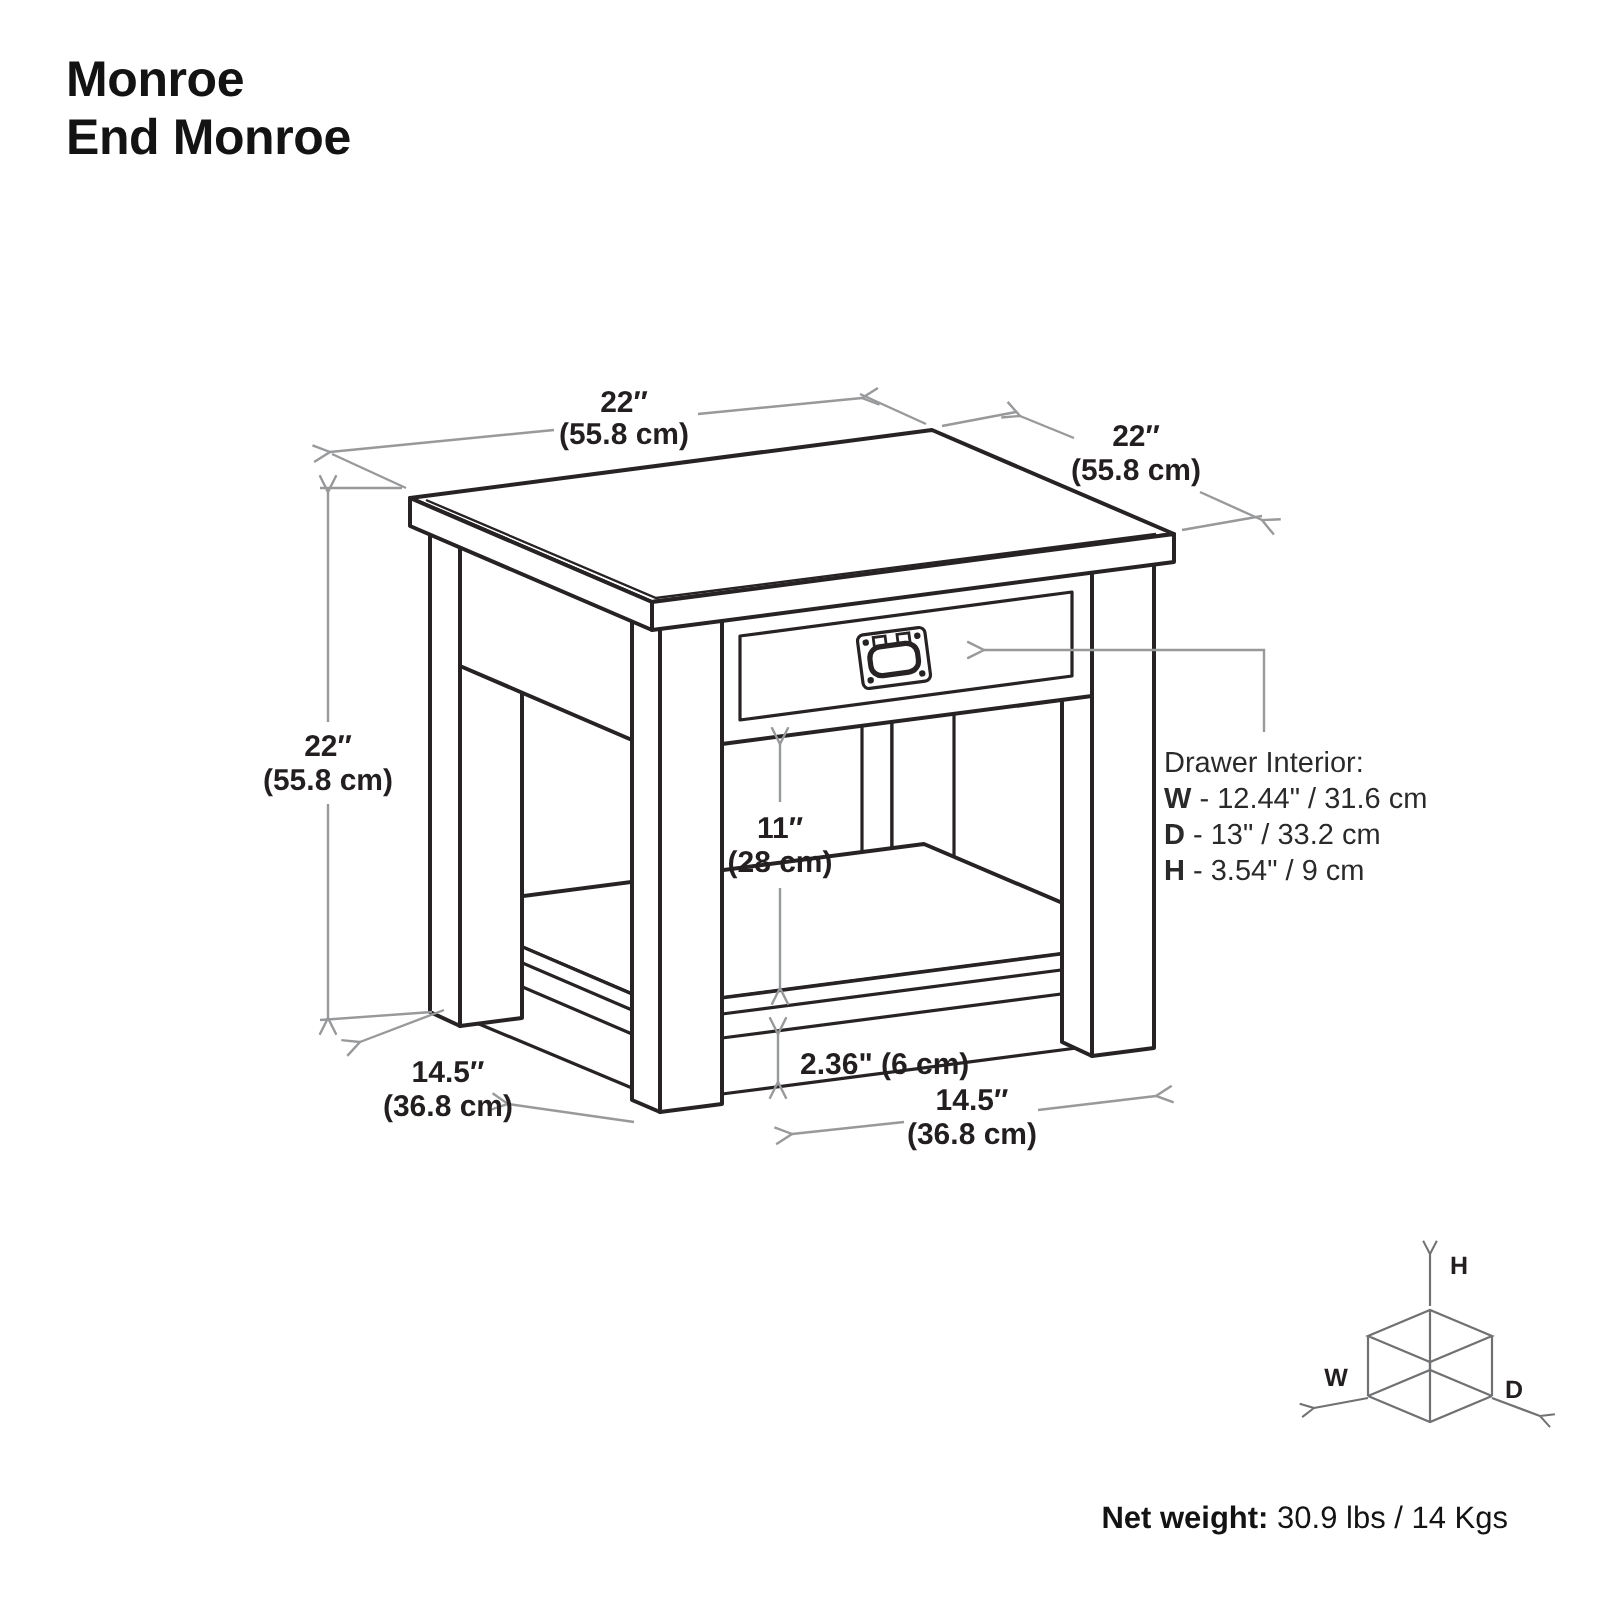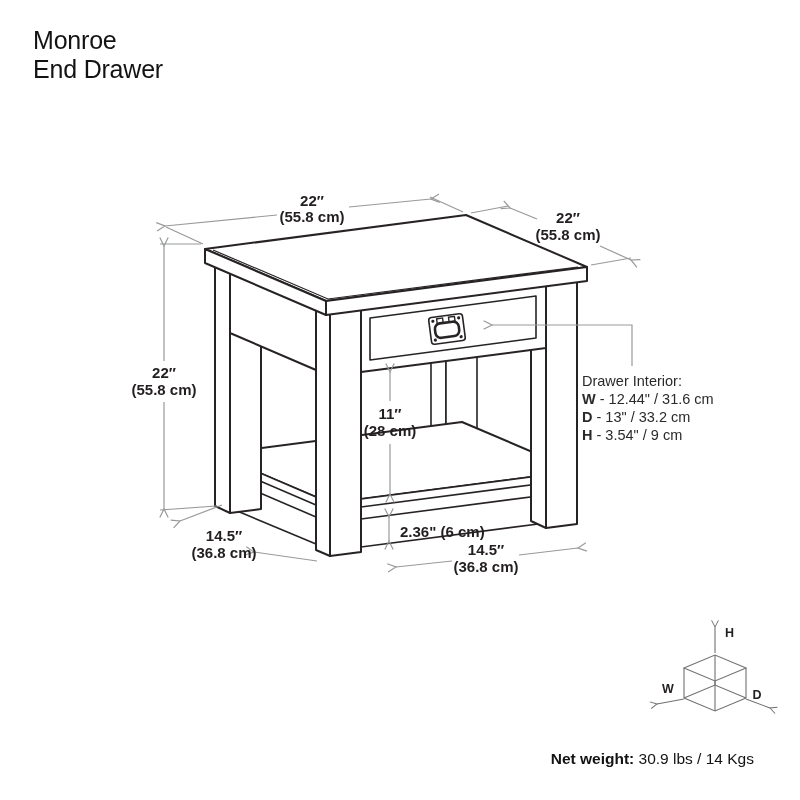--- a/index.html
+++ b/index.html
@@ -1,40 +1,40 @@
 <!DOCTYPE html>
 <html><head>
 <meta charset="utf-8">
 <style>
   html,body{margin:0;padding:0;background:#fff;}
   .canvas{position:relative;width:800px;height:800px;background:#fff;overflow:hidden;
           font-family:"Liberation Sans",sans-serif;}
   .title{position:absolute;left:33px;top:26px;font-size:25px;line-height:1.16;
-         font-weight:400;color:#131313;letter-spacing:-0.2px;}
+         font-weight:700;color:#131313;letter-spacing:-0.2px;}
   .title span{display:block;}
   svg{position:absolute;left:0;top:0;}
   .tbl{fill:#ffffff;stroke:#272324;stroke-width:2;stroke-linejoin:round;}
   .tbl2{fill:#ffffff;stroke:#272324;stroke-width:1.6;stroke-linejoin:round;}
   .thin{fill:none;stroke:#272324;stroke-width:1.2;}
   .dim{fill:none;stroke:#98999b;stroke-width:1.2;}
   .cube{fill:none;stroke:#707173;stroke-width:1.1;}
   .dimtxt{font:700 15px "Liberation Sans",sans-serif;fill:#231f20;}
   .dtxt{font:400 14.5px "Liberation Sans",sans-serif;fill:#2b2a2b;}
   .dtxt .b, .b{font-weight:700;}
   .cubetxt{font:700 12.5px "Liberation Sans",sans-serif;fill:#231f20;}
   .nettxt{font:400 15.5px "Liberation Sans",sans-serif;fill:#131313;}
 </style>
 </head>
 <body>
 
 <div class="canvas">
 
   <div class="title">
     <span>Monroe</span>
-    <span>End Drawer</span>
+    <span>End Monroe</span>
   </div>
 
   <svg width="800" height="800" viewBox="0 0 800 800">
     <defs>
       <marker id="arr" viewBox="-1 -5 12 10" refX="0.6" refY="0" markerWidth="12" markerHeight="10" orient="auto-start-reverse" markerUnits="userSpaceOnUse">
         <path d="M9,-4.2 L0.6,0 L9,4.2" fill="none" stroke="#98999b" stroke-width="1.2"></path>
       </marker>
       <marker id="arrc" viewBox="-1 -5 12 10" refX="0.6" refY="0" markerWidth="11" markerHeight="9" orient="auto-start-reverse" markerUnits="userSpaceOnUse">
         <path d="M8,-3.8 L0.6,0 L8,3.8" fill="none" stroke="#707173" stroke-width="1.1"></path>
       </marker>

